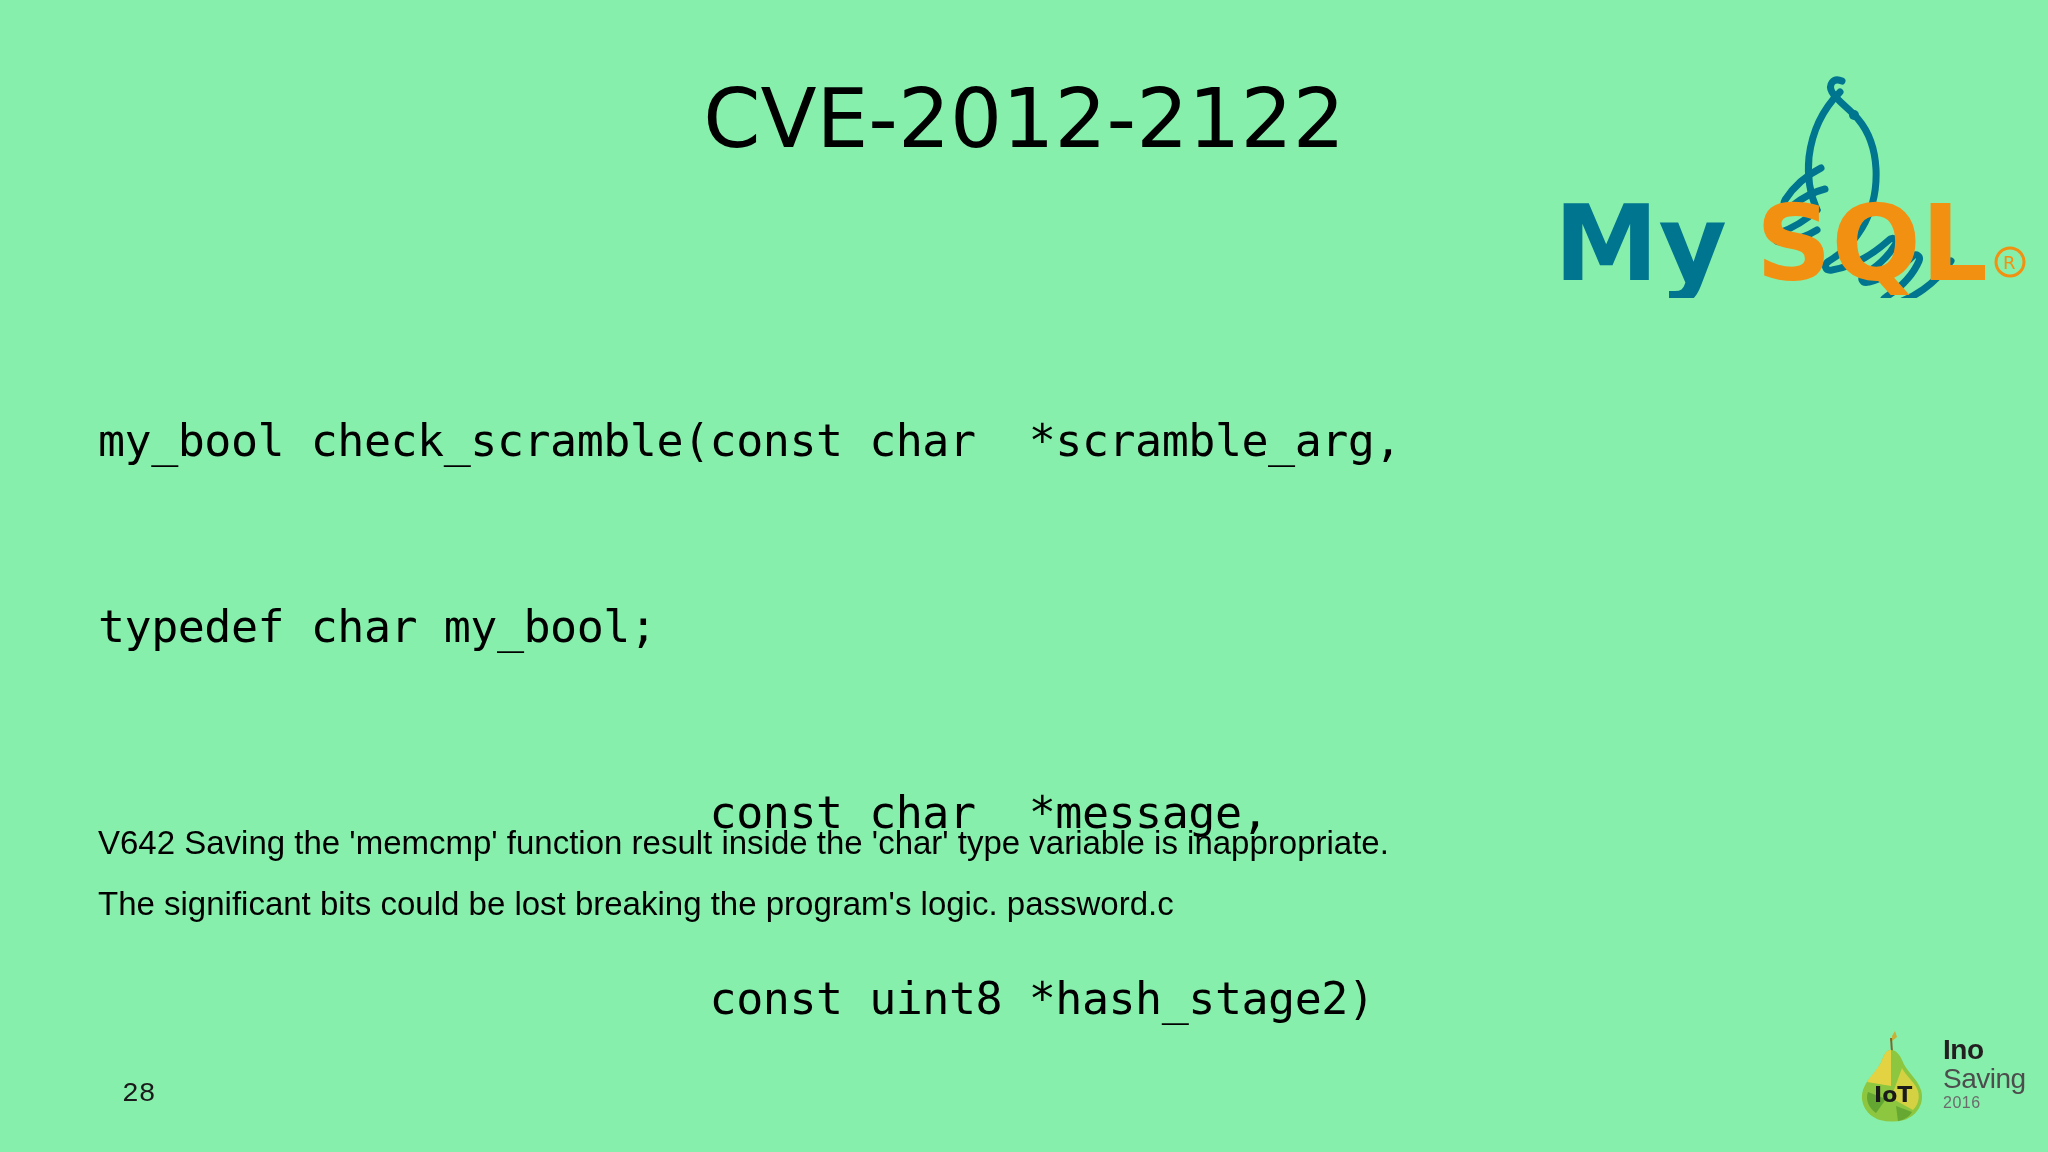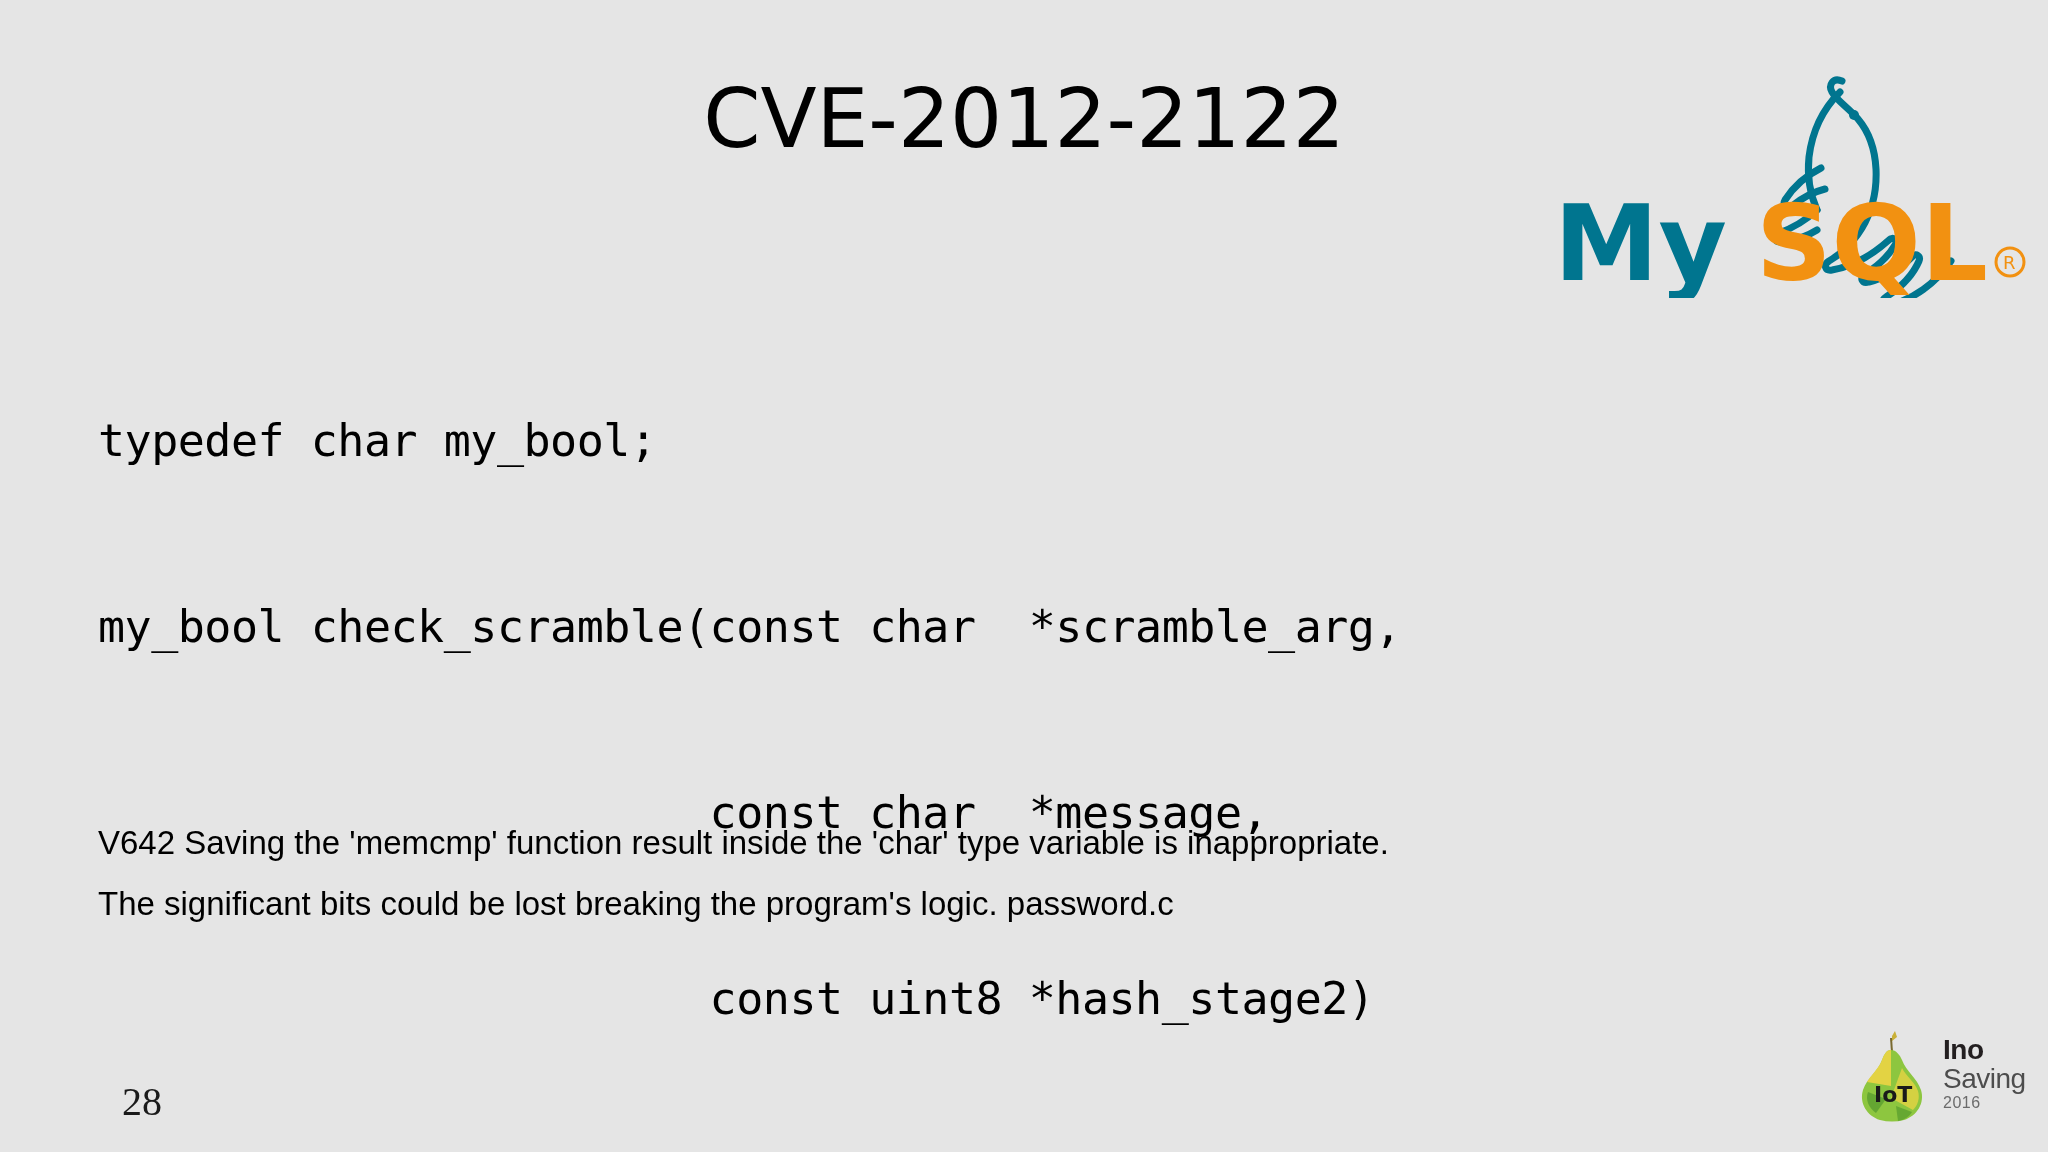--- a/index.html
+++ b/index.html
@@ -12,21 +12,21 @@
     height: 1152px;
     position: relative;
     overflow: hidden;
     font-family: "Liberation Sans", sans-serif;
     color: #000000;
   }
 
   .slide {
     position: absolute;
     inset: 0;
-    background: #e5e5e5;
+    background: #86efac;
   }
 
   
   .slide-title {
     position: absolute;
     left: 0;
     top: 78px;
     width: 2048px;
     text-align: center;
     font-family: "DejaVu Sans", sans-serif;
@@ -74,22 +74,22 @@
     line-height: 61px;
     color: #000000;
   }
   .description .desc-line { display: block; white-space: pre; }
 
   
   .slide-number {
     position: absolute;
     left: 122px;
     top: 1078px;
-    font-family: Liberation Serif, serif;
-    font-size: 40px;
+    font-family: Liberation Mono, monospace;
+    font-size: 28px;
     color: #1a1a1a;
   }
 
   
   .inothings-logo {
     position: absolute;
     left: 1852px;
     top: 1030px;
     width: 172px;
     height: 98px;
@@ -152,22 +152,22 @@
       <circle cx="310" cy="67" r="5" fill="#00758F"></circle>
 
       <text x="10" y="232" font-family="DejaVu Sans, sans-serif" font-size="105" font-weight="bold" fill="#00758F">My</text>
       <text x="212" y="232" font-family="DejaVu Sans, sans-serif" font-size="105" font-weight="bold" fill="#F29111">SQL</text>
       <circle cx="466" cy="214" r="14" fill="none" stroke="#F29111" stroke-width="3"></circle>
       <text x="459" y="221" font-family="DejaVu Sans, sans-serif" font-size="18" fill="#F29111">R</text>
     </svg>
   </div>
 
   <div class="code-block">
+    <span class="code-line">my_bool check_scramble(const char  *scramble_arg,</span>
     <span class="code-line">typedef char my_bool;</span>
-    <span class="code-line">my_bool check_scramble(const char  *scramble_arg,</span>
     <span class="code-line">                       const char  *message,</span>
     <span class="code-line">                       const uint8 *hash_stage2)</span>
     
     
     
     
   </div>
 
   <div class="description">
     <span class="desc-line">V642 Saving the 'memcmp' function result inside the 'char' type variable is inappropriate.</span>

